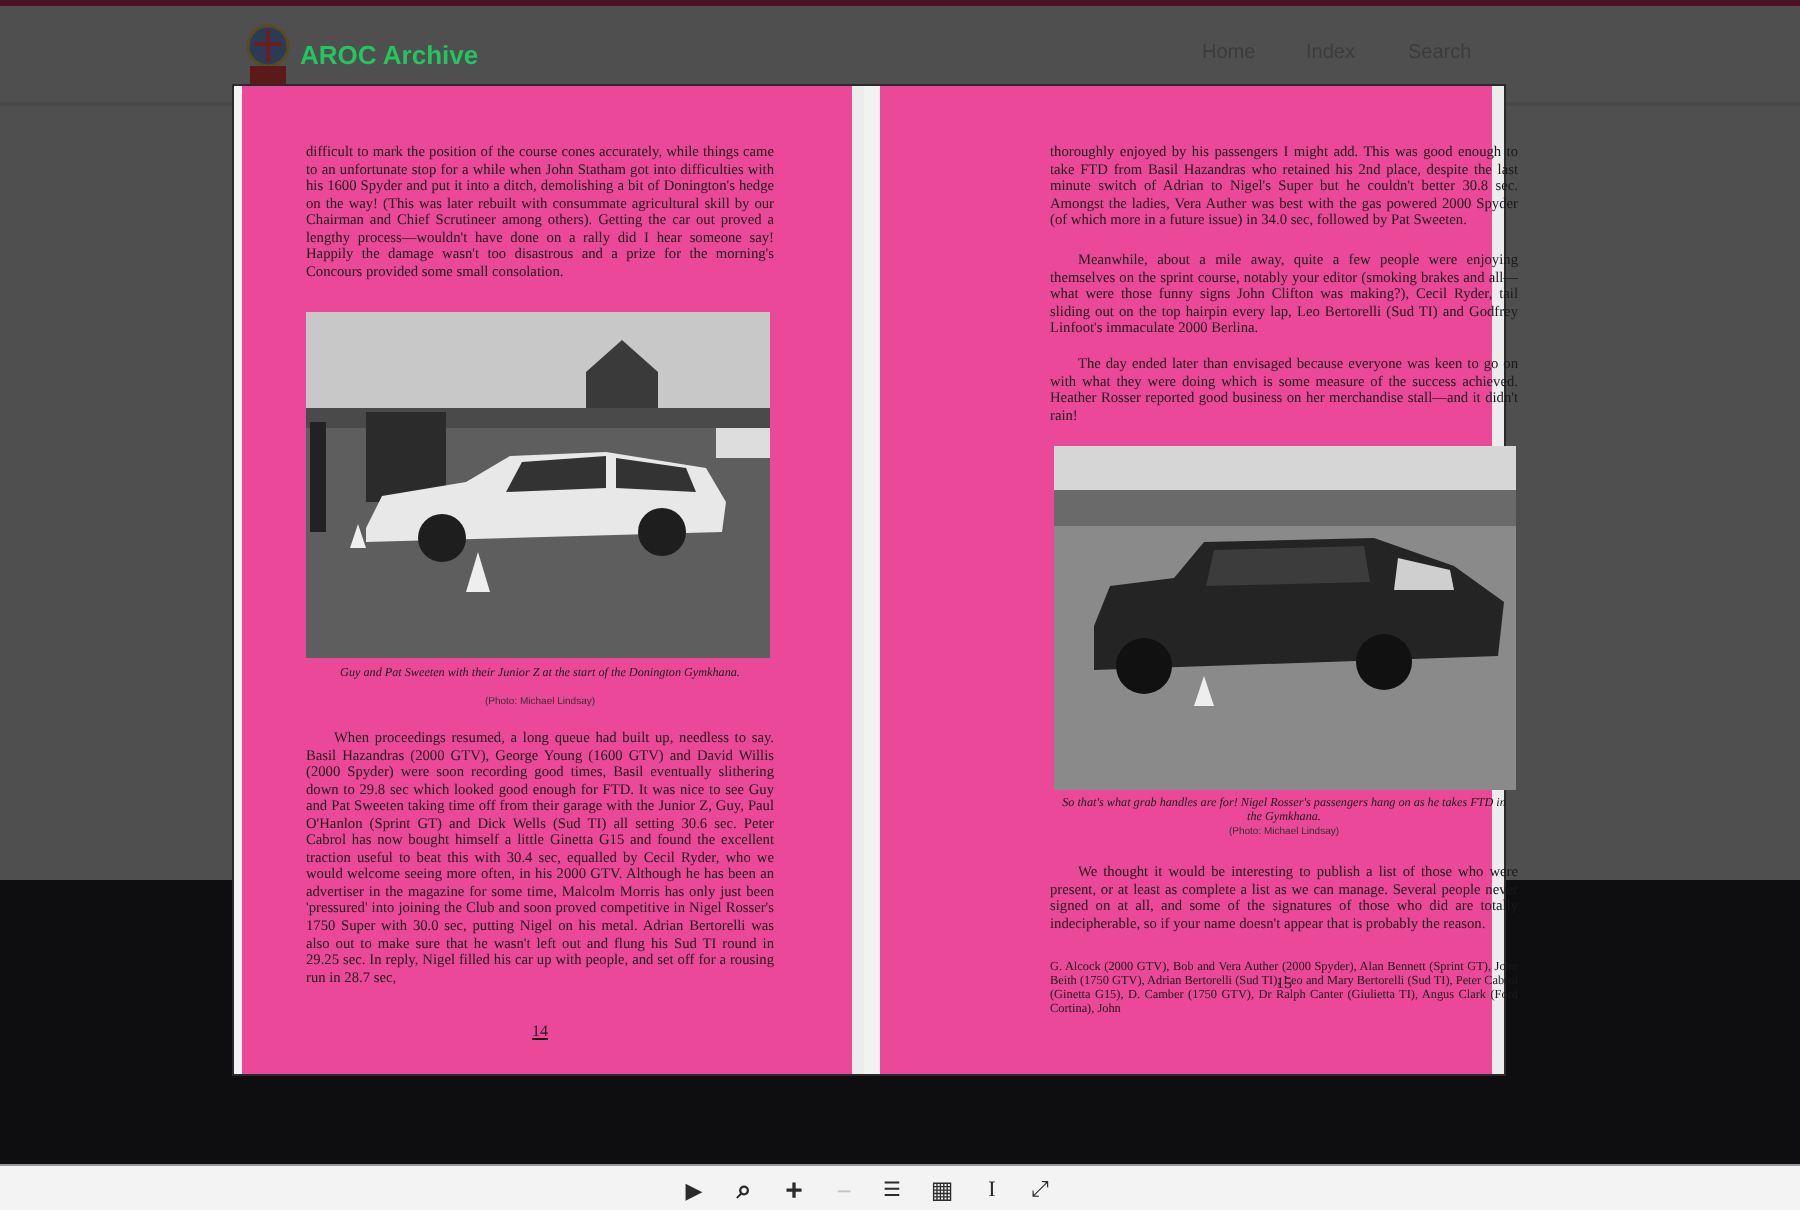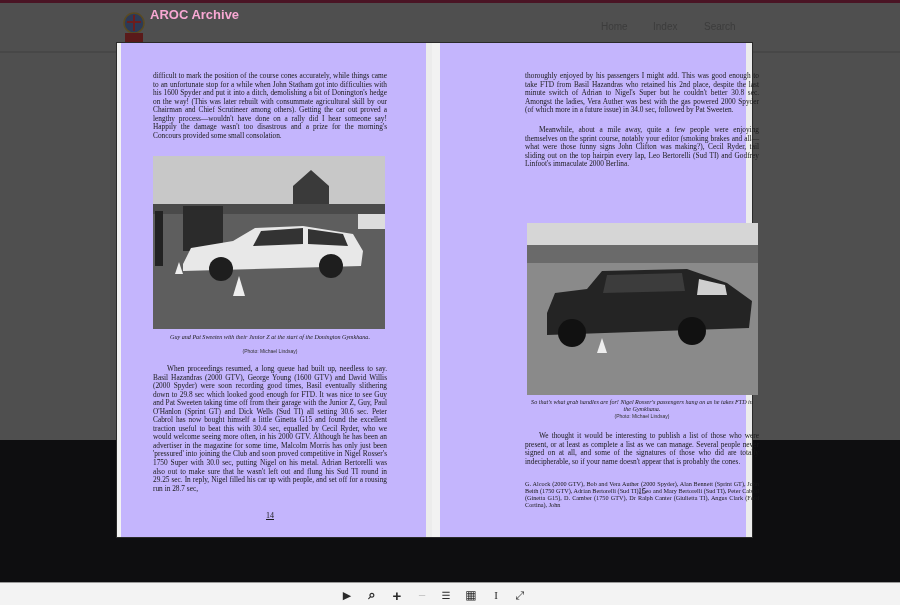--- a/index.html
+++ b/index.html
@@ -3,27 +3,27 @@
 <meta charset="utf-8">
 <style>
   * { box-sizing: border-box; margin: 0; padding: 0; }
   html, body { width: 900px; height: 605px; overflow: hidden; }
   body { position: relative; background: #0e0e10; font-family: "Liberation Sans", sans-serif; }
 
   .topbar-accent { position: absolute; left: 0; top: 0; width: 900px; height: 3px; background: #4a1424; }
   .site-header { position: absolute; left: 0; top: 3px; width: 900px; height: 437px; background: #4f4f4f; }
   .header-line { position: absolute; left: 0; top: 48px; width: 900px; height: 2px; background: #474747; }
   .logo { position: absolute; left: 122px; top: 9px; width: 24px; height: 32px; }
-  .site-title { position: absolute; left: 150px; top: 4px; font-size: 13px; font-weight: bold; color: #f9a8d4; }
+  .site-title { position: absolute; left: 150px; top: 17px; font-size: 13px; font-weight: bold; color: #22c55e; }
   .nav { position: absolute; top: 18px; font-size: 10px; color: #3c3c3c; }
   .nav-home { left: 601px; }
   .nav-index { left: 653px; }
   .nav-search { left: 704px; }
 
-  .book { position: absolute; left: 116px; top: 42px; width: 637px; height: 496px; background: #c4b5fd; border: 1px solid #2a2a2a; }
+  .book { position: absolute; left: 116px; top: 42px; width: 637px; height: 496px; background: #ec4899; border: 1px solid #2a2a2a; }
   .gutter-left { position: absolute; left: 309px; top: 0; width: 6px; height: 100%; background: #ececec; }
   .gutter-right { position: absolute; left: 315px; top: 0; width: 8px; height: 100%; background: #f2f2f2; }
   .edge-right { position: absolute; right: 0; top: 0; width: 6px; height: 100%; background: #ececec; }
   .edge-left { position: absolute; left: 0; top: 0; width: 4px; height: 100%; background: #f3f3f3; }
 
   .page { position: absolute; top: 0; height: 100%; font-family: "Liberation Serif", serif; color: #1a1a1a; }
   .page-left { left: 36px; width: 234px; }
   .page-right { left: 368px; width: 234px; margin-left: 40px; }
   .para { font-size: 7.35px; line-height: 8.55px; text-align: justify; }
   .indent { text-indent: 14px; }
@@ -83,36 +83,37 @@
     </div>
     <p class="caption" style="position:absolute; top:291px; left:4px; width:226px;">Guy and Pat Sweeten with their Junior Z at the start of the Donington Gymkhana.</p>
     <p class="credit" style="position:absolute; top:305px; width:234px;">(Photo: Michael Lindsay)</p>
     <p class="para indent" style="position:absolute; top:322px; width:234px;">When proceedings resumed, a long queue had built up, needless to say. Basil Hazandras (2000 GTV), George Young (1600 GTV) and David Willis (2000 Spyder) were soon recording good times, Basil eventually slithering down to 29.8 sec which looked good enough for FTD. It was nice to see Guy and Pat Sweeten taking time off from their garage with the Junior Z, Guy, Paul O'Hanlon (Sprint GT) and Dick Wells (Sud TI) all setting 30.6 sec. Peter Cabrol has now bought himself a little Ginetta G15 and found the excellent traction useful to beat this with 30.4 sec, equalled by Cecil Ryder, who we would welcome seeing more often, in his 2000 GTV. Although he has been an advertiser in the magazine for some time, Malcolm Morris has only just been 'pressured' into joining the Club and soon proved competitive in Nigel Rosser's 1750 Super with 30.0 sec, putting Nigel on his metal. Adrian Bertorelli was also out to make sure that he wasn't left out and flung his Sud TI round in 29.25 sec. In reply, Nigel filled his car up with people, and set off for a rousing run in 28.7 sec,</p>
     <div class="folio" style="top:468px;text-decoration:underline;">14</div>
   </div>
 
   <div class="page page-right">
     <p class="para" style="position:absolute; top:29px; width:234px;">thoroughly enjoyed by his passengers I might add. This was good enough to take FTD from Basil Hazandras who retained his 2nd place, despite the last minute switch of Adrian to Nigel's Super but he couldn't better 30.8 sec. Amongst the ladies, Vera Auther was best with the gas powered 2000 Spyder (of which more in a future issue) in 34.0 sec, followed by Pat Sweeten.</p>
     <p class="para indent" style="position:absolute; top:83px; width:234px;">Meanwhile, about a mile away, quite a few people were enjoying themselves on the sprint course, notably your editor (smoking brakes and all—what were those funny signs John Clifton was making?), Cecil Ryder, tail sliding out on the top hairpin every lap, Leo Bertorelli (Sud TI) and Godfrey Linfoot's immaculate 2000 Berlina.</p>
+    <p class="para indent" style="position:absolute; top:135px; width:234px;">The day ended later than envisaged because everyone was keen to go on with what they were doing which is some measure of the success achieved. Heather Rosser reported good business on her merchandise stall—and it didn't rain!</p>
     <div class="photo" style="left:2px; top:180px; width:231px; height:172px;">
       <svg width="231" height="172" viewBox="0 0 231 172">
         <rect width="231" height="45" fill="#d6d6d6"></rect>
         <rect y="22" width="231" height="20" fill="#6a6a6a"></rect>
         <rect y="40" width="231" height="132" fill="#8a8a8a"></rect>
         <path d="M20,90 L28,70 L60,66 L75,48 L160,46 L200,60 L225,78 L222,105 L20,112 Z" fill="#242424"></path>
         <path d="M80,52 L155,50 L158,68 L76,70 Z" fill="#3c3c3c"></path>
         <path d="M172,56 L198,62 L200,72 L170,72 Z" fill="#cfcfcf"></path>
         <circle cx="45" cy="110" r="14" fill="#111"></circle>
         <circle cx="165" cy="108" r="14" fill="#111"></circle>
         <polygon points="70,130 75,115 80,130" fill="#eee"></polygon>
       </svg>
     </div>
     <p class="caption" style="position:absolute; top:356px; left:2px; width:230px;">So that's what grab handles are for! Nigel Rosser's passengers hang on as he takes FTD in the Gymkhana.</p>
     <p class="credit" style="position:absolute; top:370px; width:234px;">(Photo: Michael Lindsay)</p>
-    <p class="para indent" style="position:absolute; top:389px; width:234px;">We thought it would be interesting to publish a list of those who were present, or at least as complete a list as we can manage. Several people never signed on at all, and some of the signatures of those who did are totally indecipherable, so if your name doesn't appear that is probably the cones.</p>
+    <p class="para indent" style="position:absolute; top:389px; width:234px;">We thought it would be interesting to publish a list of those who were present, or at least as complete a list as we can manage. Several people never signed on at all, and some of the signatures of those who did are totally indecipherable, so if your name doesn't appear that is probably the reason.</p>
     <p class="list" style="position:absolute; top:437px; width:234px;">G. Alcock (2000 GTV), Bob and Vera Auther (2000 Spyder), Alan Bennett (Sprint GT), John Beith (1750 GTV), Adrian Bertorelli (Sud TI), Leo and Mary Bertorelli (Sud TI), Peter Cabrol (Ginetta G15), D. Camber (1750 GTV), Dr Ralph Canter (Giulietta TI), Angus Clark (Ford Cortina), John</p>
     <div class="folio" style="top:444px;">15</div>
   </div>
 </div>
 
 <div class="toolbar">
   <div class="tool" style="left:339px;">
       <span style="font-size:11px;">▶</span>
     </div>
   <div class="tool" style="left:364px;">

